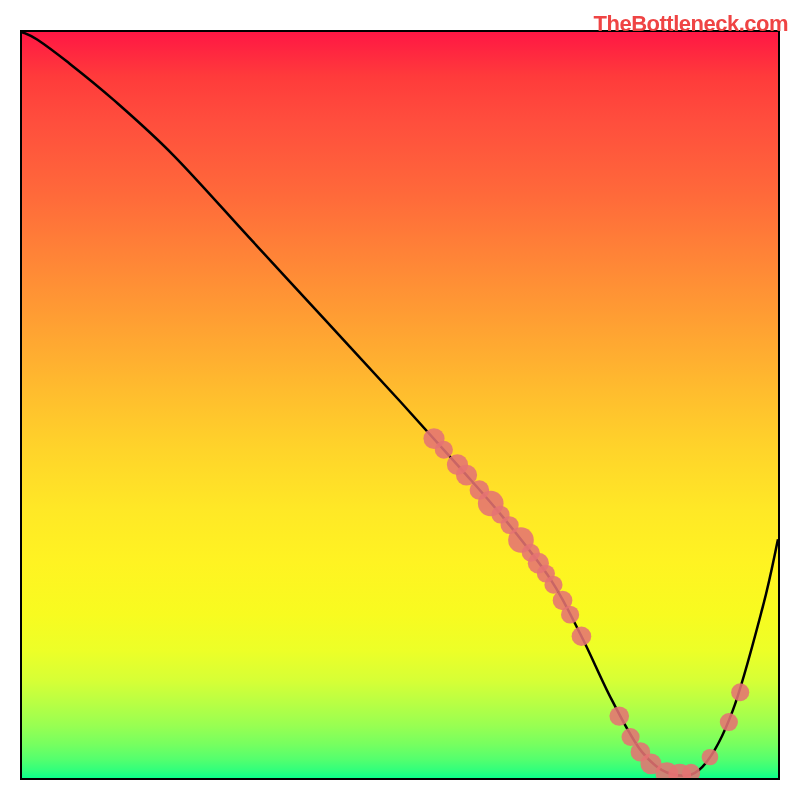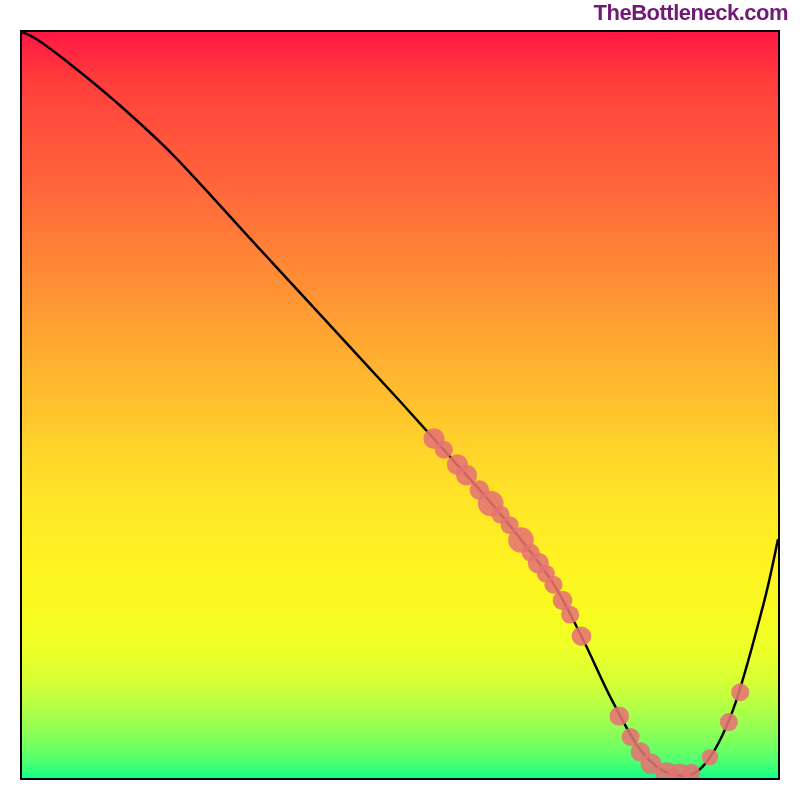--- a/index.html
+++ b/index.html
@@ -6,25 +6,25 @@
     margin: 0;
     padding: 0;
     width: 800px;
     height: 800px;
     background: #ffffff;
     font-family: Arial, Helvetica, sans-serif;
     overflow: hidden;
   }
   .watermark {
     position: absolute;
-    top: 0;
+    top: 11px;
     right: 12px;
     font-size: 22px;
     font-weight: bold;
-    color: #701a75;
+    color: #ef4444;
     letter-spacing: -0.5px;
     z-index: 10;
   }
   .plot {
     position: absolute;
     top: 30px;
     left: 20px;
     width: 760px;
     height: 750px;
     border: 2px solid #000000;

